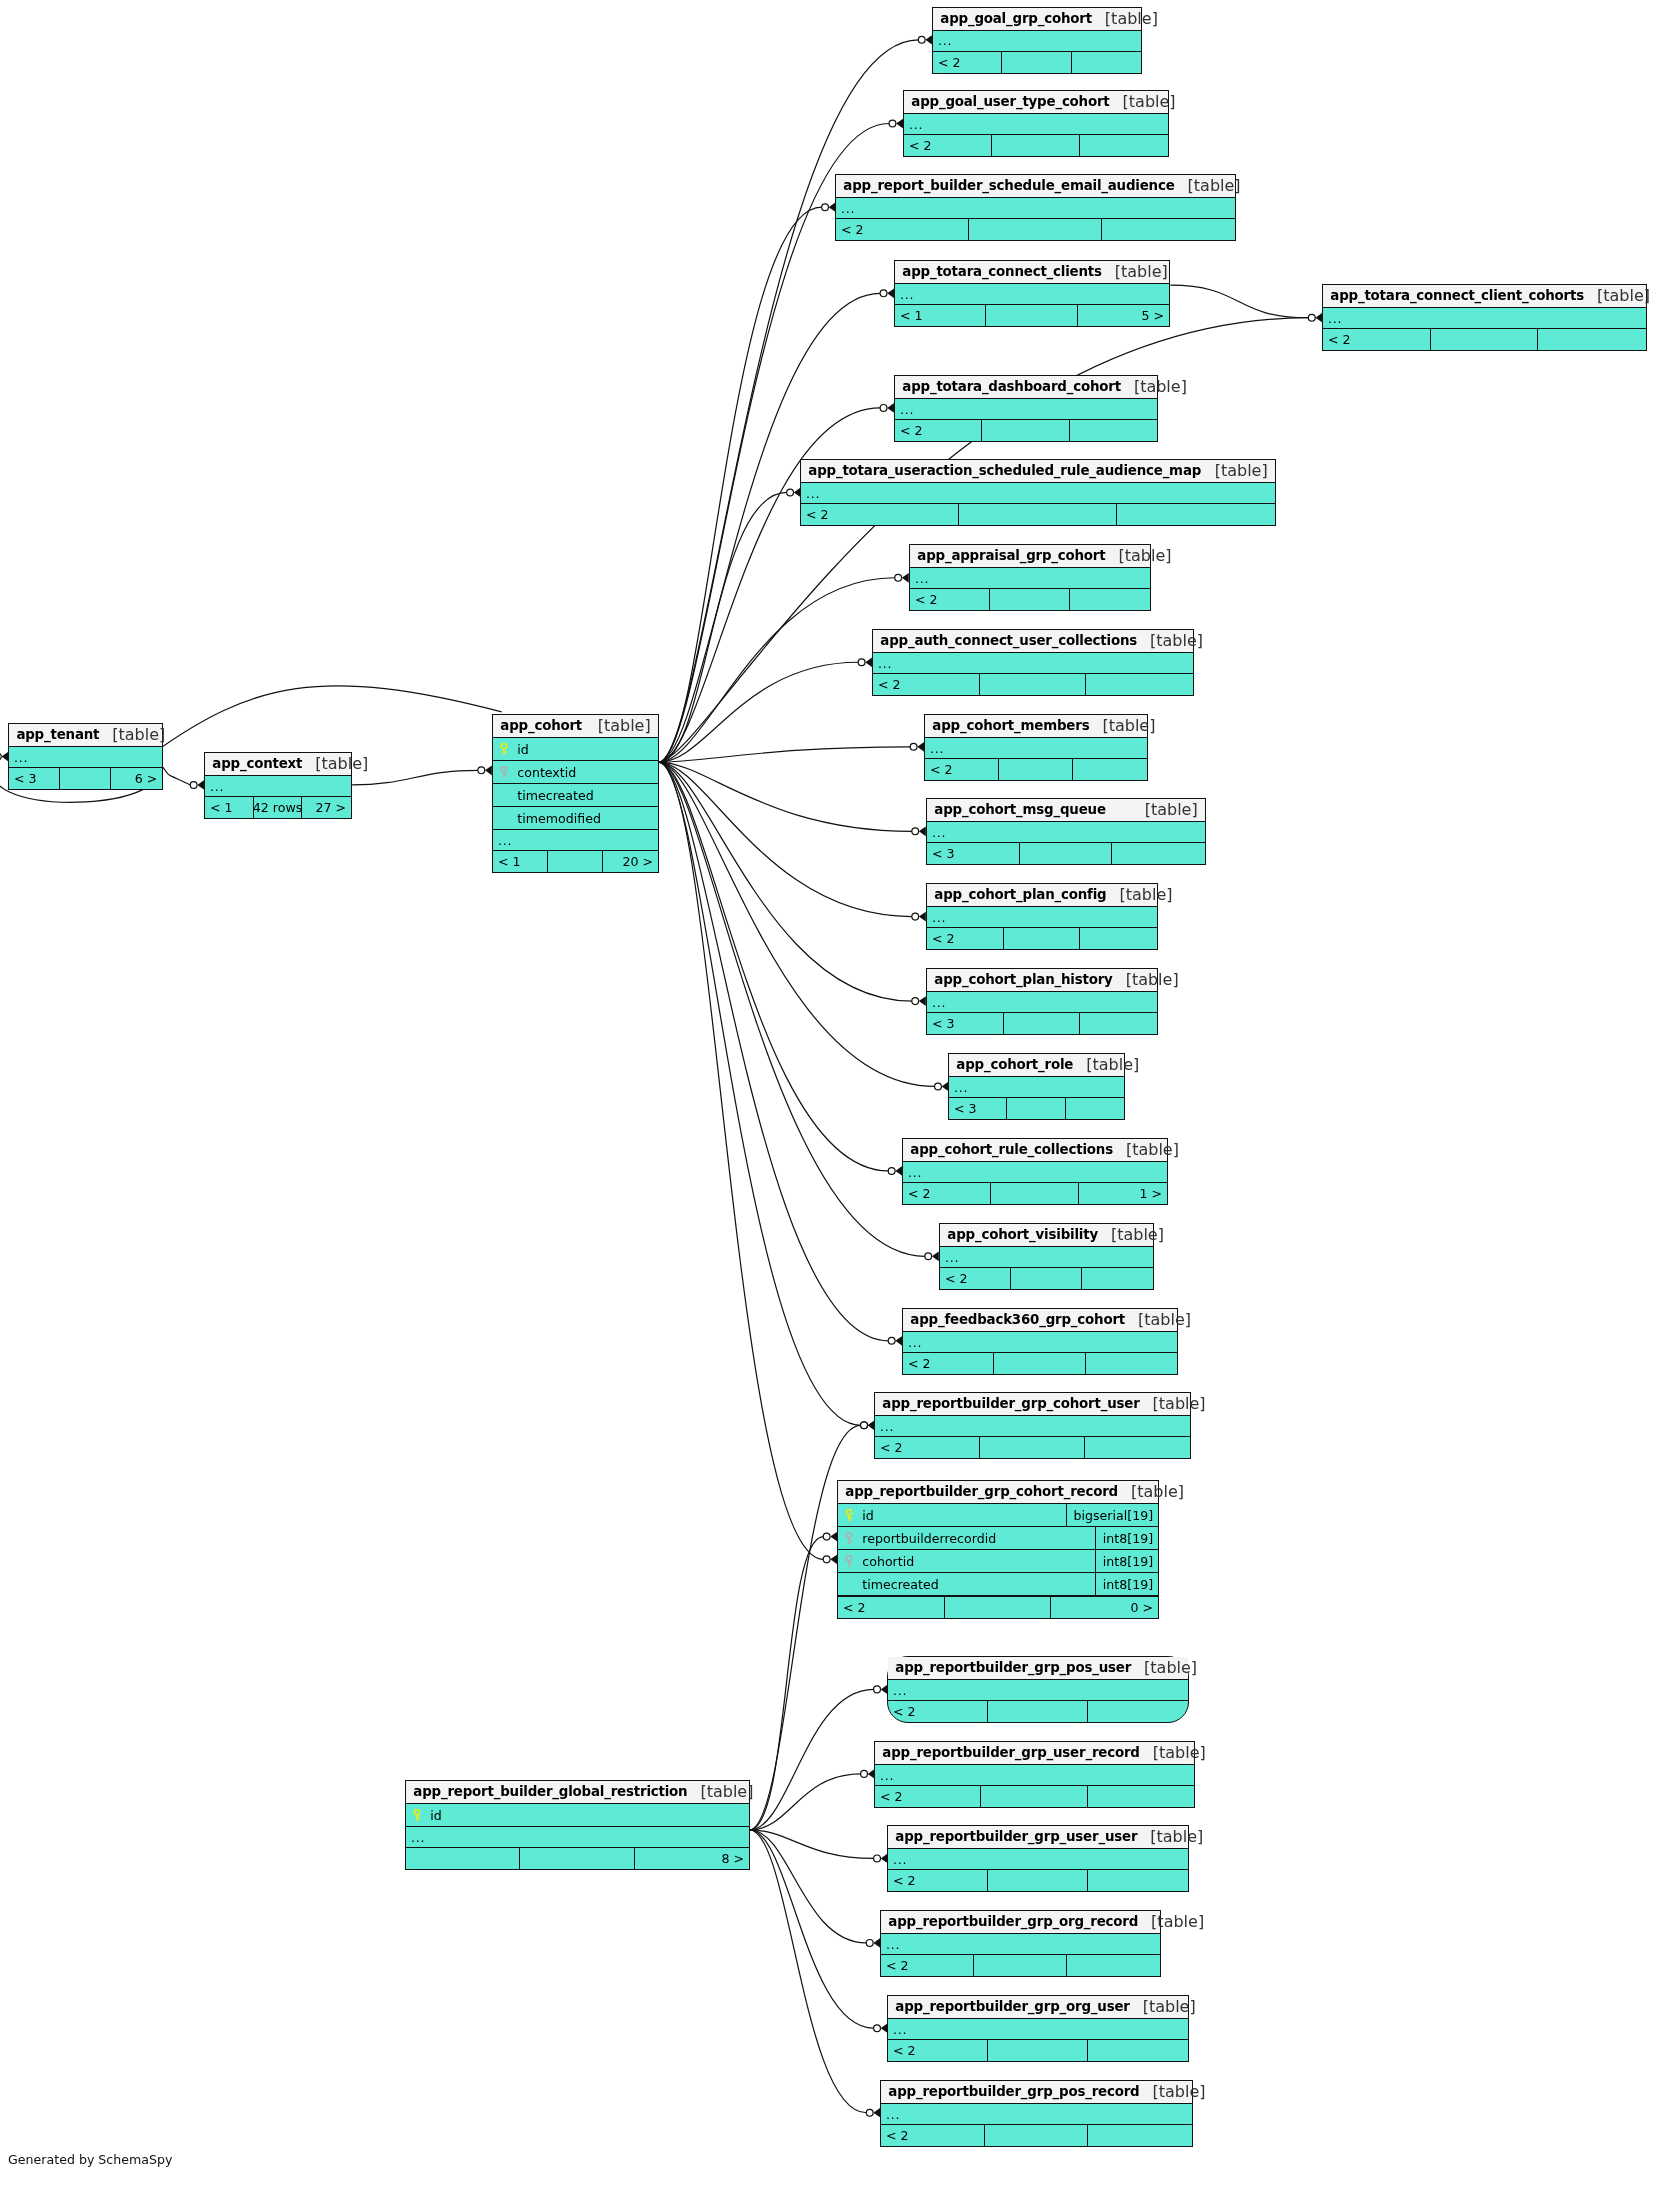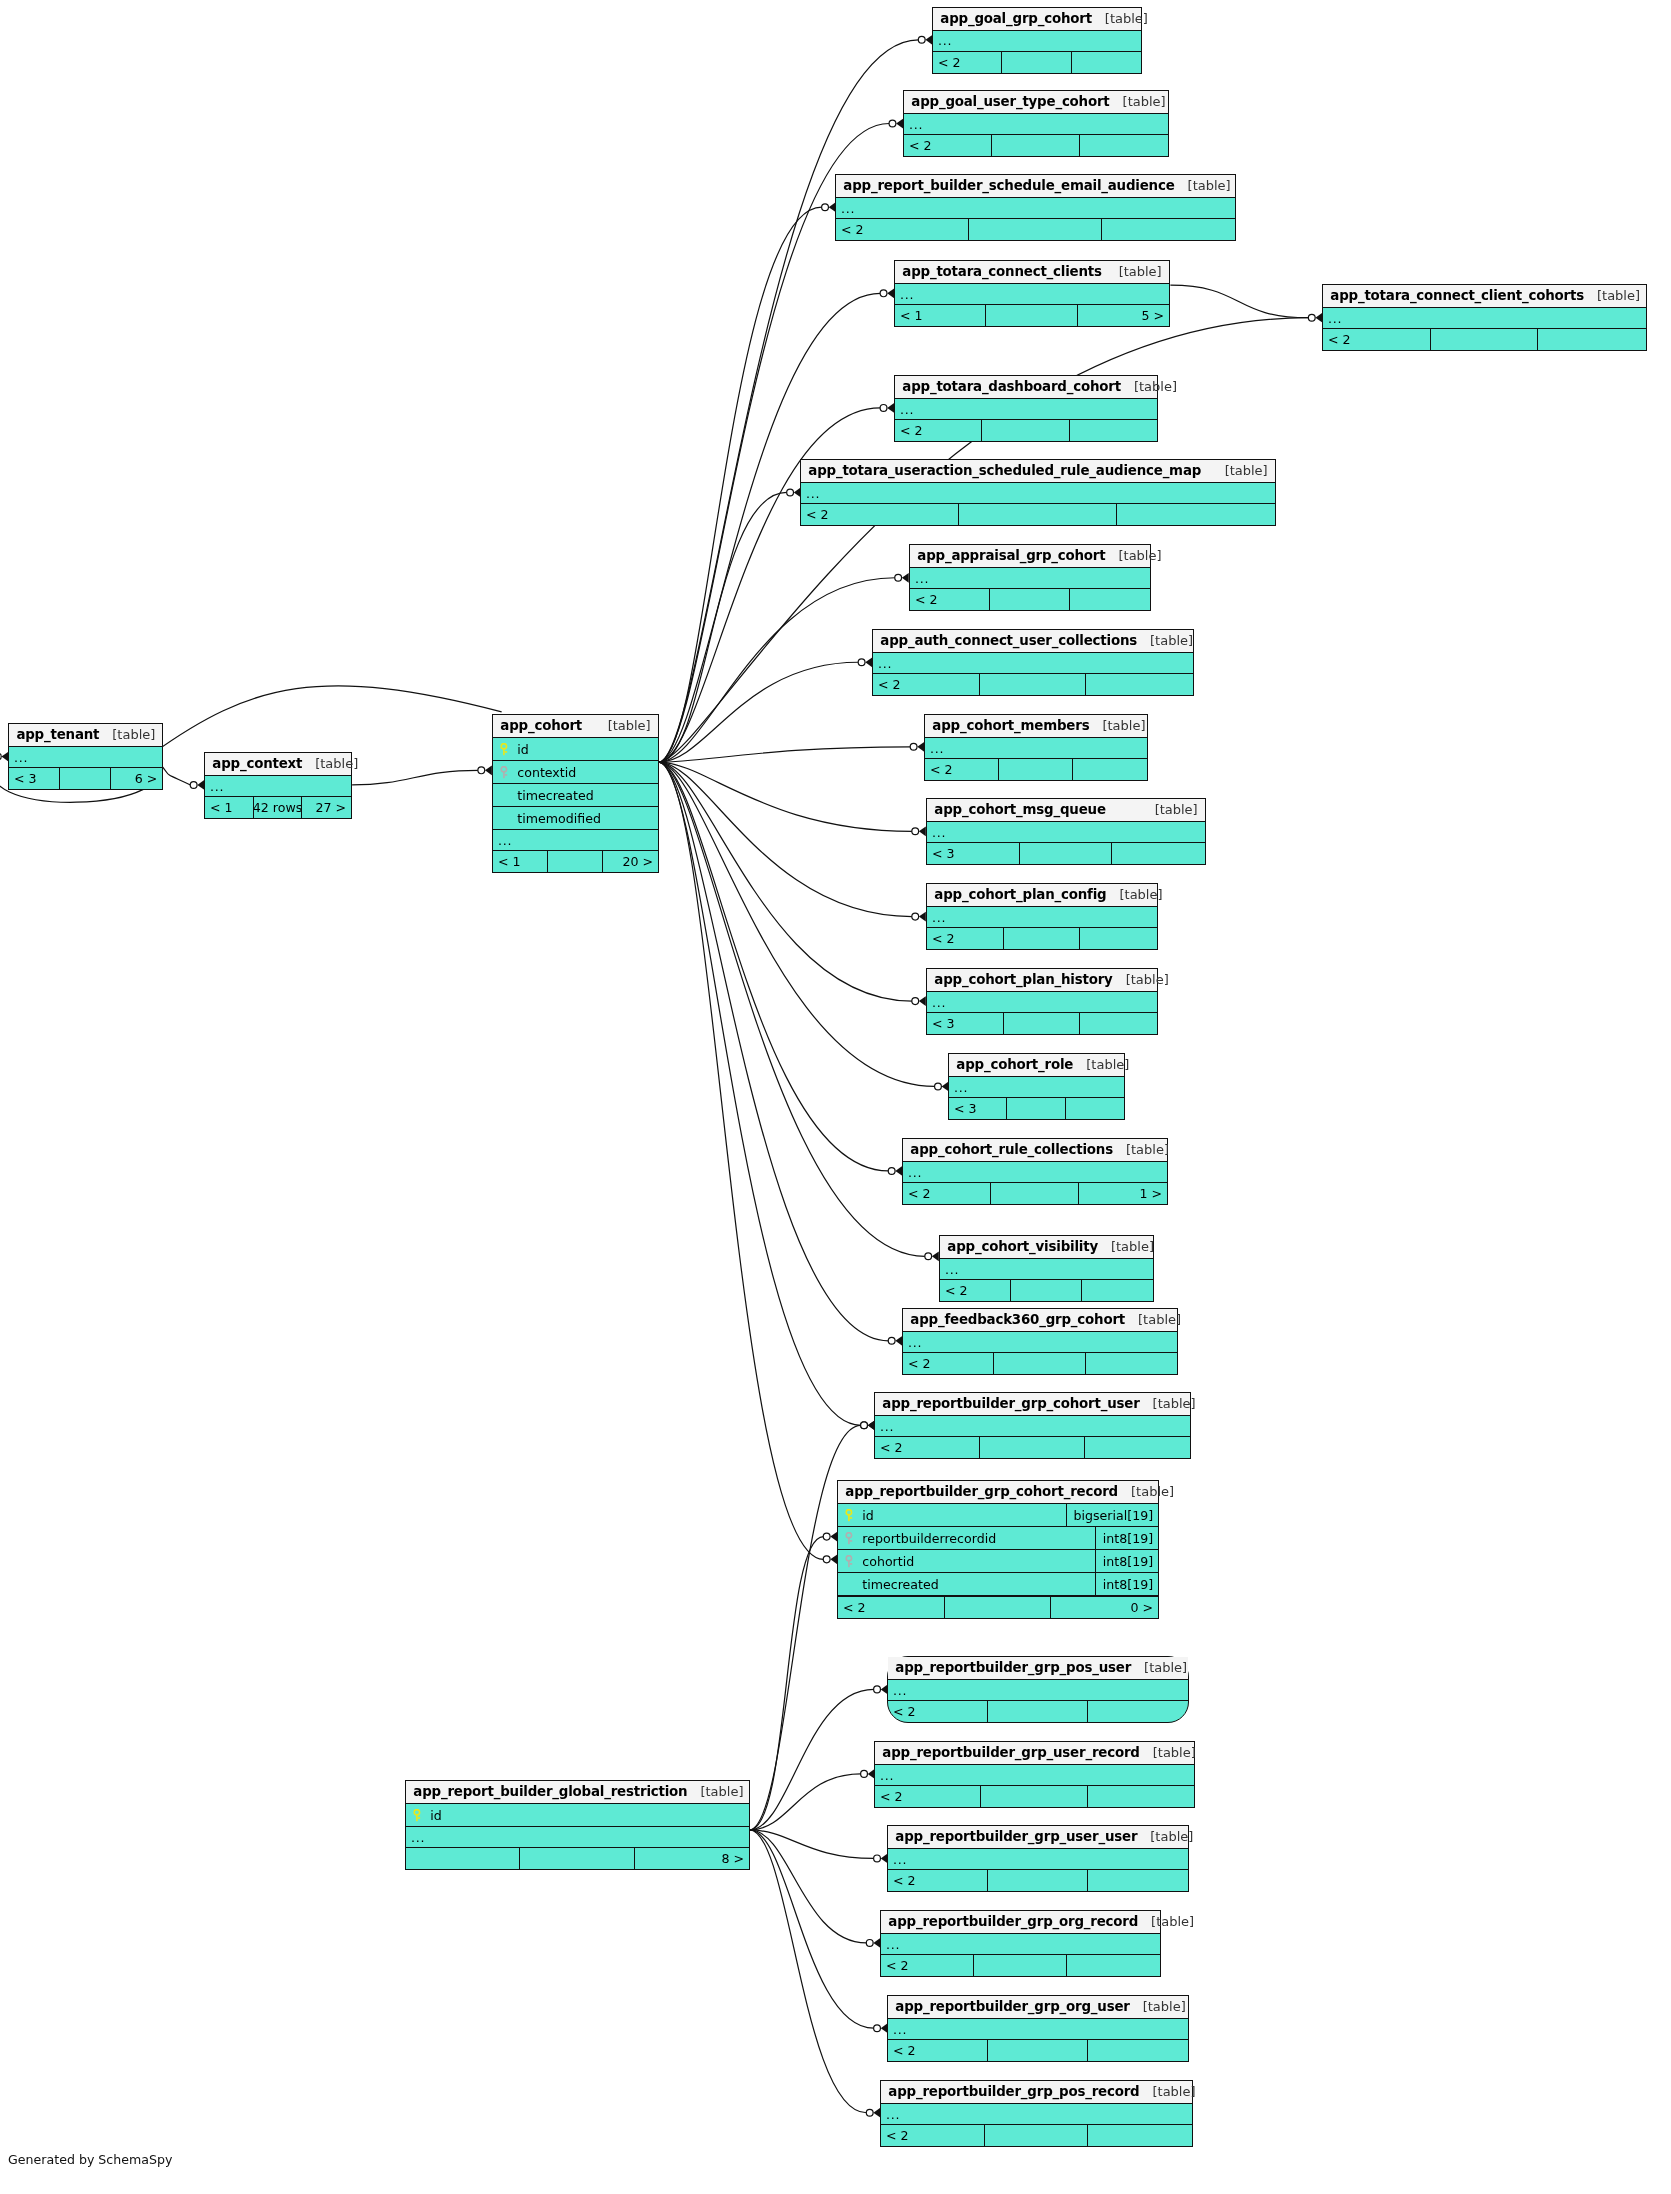--- a/index.html
+++ b/index.html
@@ -41,21 +41,21 @@
     box-sizing: border-box;
   }
   .tbl-name {
     font-weight: bold;
     font-size: 13.4px;
     color: #000000;
     white-space: nowrap;
     letter-spacing: -0.2px;
   }
   .tbl-kind {
-    font-size: 13px;
+    font-size: 16px;
     color: #333333;
     white-space: nowrap;
     padding-left: 13px;
   }
   .col-row {
     display: flex;
     align-items: center;
     height: 23px;
     box-sizing: border-box;
     border-bottom: 1px solid #111111;
@@ -519,21 +519,21 @@
           <span class="tbl-name">app_cohort_rule_collections</span>
           <span class="tbl-kind">[table]</span>
         </div>
         <div class="ellipsis-row">...</div>
         <div class="tbl-foot">
           <span class="foot-cell foot-left">&lt; 2</span>
           <span class="foot-cell foot-mid"></span>
           <span class="foot-cell foot-right">1 &gt;</span>
         </div>
       </div>
-      <div class="tbl" style="left: 939px; top: 1223px; width: 215px; margin-top: 12px;">
+      <div class="tbl" style="left: 939px; top: 1223px; width: 215px;">
         <div class="tbl-head">
           <span class="tbl-name">app_cohort_visibility</span>
           <span class="tbl-kind">[table]</span>
         </div>
         <div class="ellipsis-row">...</div>
         <div class="tbl-foot">
           <span class="foot-cell foot-left">&lt; 2</span>
           <span class="foot-cell foot-mid"></span>
           <span class="foot-cell foot-right"></span>
         </div>

